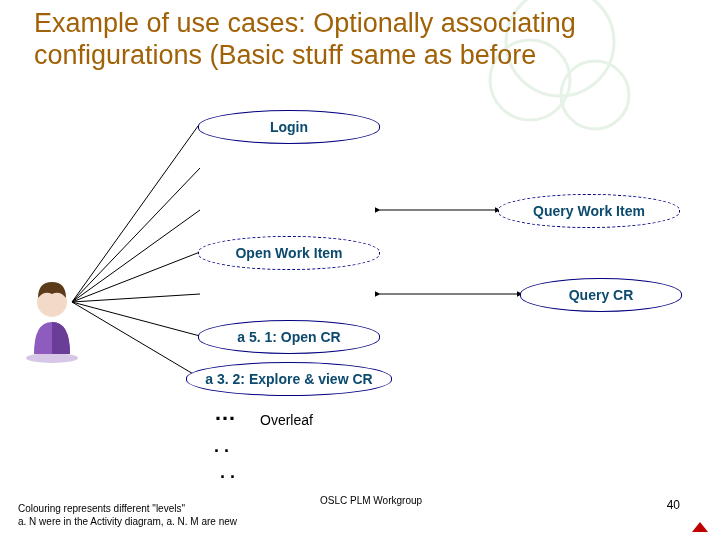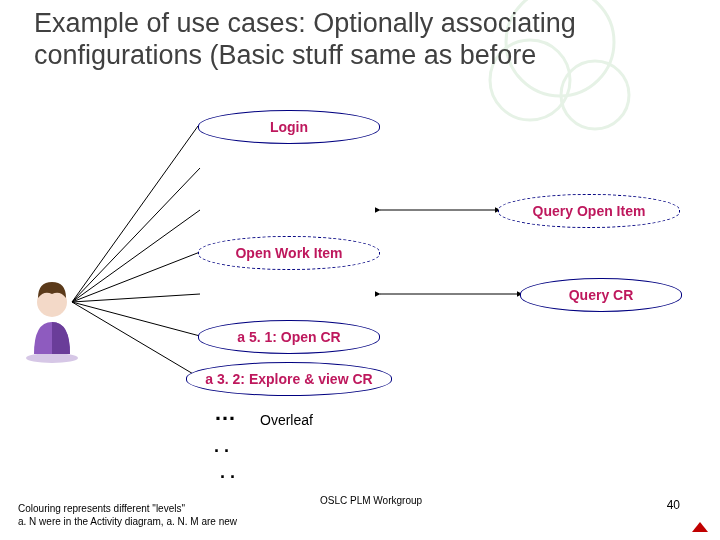--- a/index.html
+++ b/index.html
@@ -1,18 +1,18 @@
 <!DOCTYPE html>
 <html><head>
 <meta charset="utf-8">
 <style>
   html,body{margin:0;padding:0;width:720px;height:540px;background:#fff;font-family:Arial,sans-serif;overflow:hidden}
   .slide{position:relative;width:720px;height:540px}
-  .title{position:absolute;left:34px;top:8px;width:650px;font-size:27px;line-height:1.18;color:#404040}
-  .ellipse{position:absolute;border:1.5px solid #000080;background:#fff;text-align:center;display:flex;align-items:center;justify-content:center;font-size:14px;font-weight:bold;color:#be185d}
+  .title{position:absolute;left:34px;top:8px;width:650px;font-size:27px;line-height:1.18;color:#a16207}
+  .ellipse{position:absolute;border:1.5px solid #000080;background:#fff;text-align:center;display:flex;align-items:center;justify-content:center;font-size:14px;font-weight:bold;color:#0c4a6e}
   .ellipse.dash{border-style:dashed}
   .ellipse.round{border-radius:50%/50%}
   .dots{position:absolute;font-size:22px;font-weight:bold;color:#000}
   .overleaf{position:absolute;font-size:14px;color:#000}
   .footnote{position:absolute;left:18px;bottom:12px;font-size:10px;line-height:1.25;color:#000}
   .footer{position:absolute;font-size:10px;color:#000}
   .pagenum{position:absolute;right:40px;bottom:28px;font-size:12px;color:#000}
   .red-tri{position:absolute;right:12px;bottom:8px;width:0;height:0;border-left:8px solid transparent;border-right:8px solid transparent;border-bottom:10px solid #c00000}
   svg.conn{position:absolute;top:0;left:0;width:720px;height:540px;pointer-events:none}
   .actor{position:absolute;left:20px;top:272px;width:64px;height:92px}
@@ -41,21 +41,21 @@
     <line x1="72" y1="302" x2="200" y2="210" stroke="#000" stroke-width="1"></line>
     <line x1="72" y1="302" x2="200" y2="252" stroke="#000" stroke-width="1"></line>
     <line x1="72" y1="302" x2="200" y2="294" stroke="#000" stroke-width="1"></line>
     <line x1="72" y1="302" x2="200" y2="336" stroke="#000" stroke-width="1"></line>
     <line x1="72" y1="302" x2="200" y2="378" stroke="#000" stroke-width="1"></line>
     <line x1="380" y1="210" x2="500" y2="210" stroke="#000" stroke-width="1" marker-start="url(#arr)" marker-end="url(#arr)"></line>
     <line x1="380" y1="294" x2="522" y2="294" stroke="#000" stroke-width="1" marker-start="url(#arr)" marker-end="url(#arr)"></line>
   </svg>
 
   <div class="ellipse round" style="left:198px;top:110px;width:180px;height:32px;border-radius:90px/16px">Login</div>
-  <div class="ellipse round dash" style="left:498px;top:194px;width:180px;height:32px;border-radius:90px/16px">Query Open Item</div>
+  <div class="ellipse round dash" style="left:498px;top:194px;width:180px;height:32px;border-radius:90px/16px">Query Work Item</div>
   <div class="ellipse round dash" style="left:198px;top:236px;width:180px;height:32px;border-radius:90px/16px">Open Work Item</div>
   <div class="ellipse round" style="left:520px;top:278px;width:160px;height:32px;border-radius:80px/16px">Query CR</div>
   <div class="ellipse round" style="left:198px;top:320px;width:180px;height:32px;border-radius:90px/16px">a 5. 1: Open CR</div>
   <div class="ellipse round" style="left:186px;top:362px;width:204px;height:32px;border-radius:102px/16px">a 3. 2: Explore &amp; view CR</div>
 
   <div class="dots" style="left:214px;top:400px">…</div>
   <div class="overleaf" style="left:260px;top:412px">Overleaf</div>
   <div class="dots" style="left:214px;top:436px;font-size:18px">. .</div>
   <div class="dots" style="left:220px;top:462px;font-size:18px">. .</div>
 

